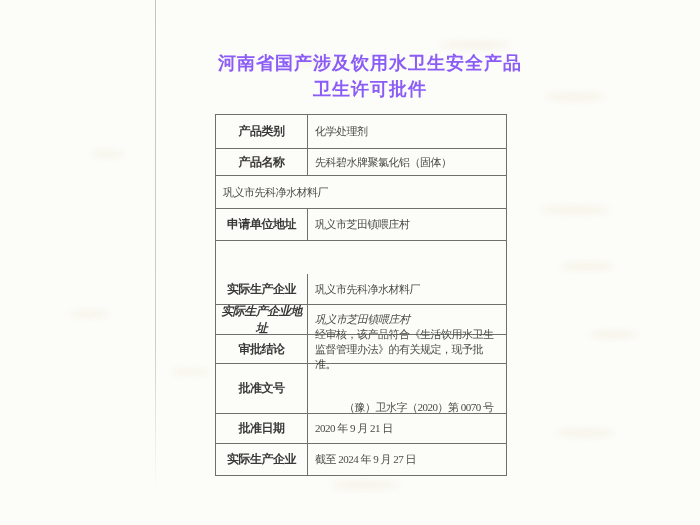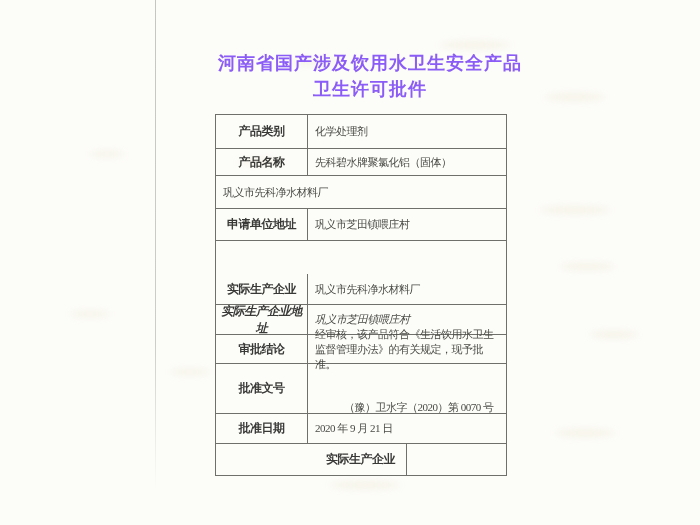--- a/index.html
+++ b/index.html
@@ -153,16 +153,17 @@
       <div class="t-row">
     <div class="cell-label">批准文号</div>
     <div class="cell-value">（豫）卫水字（2020）第 0070 号</div>
   </div>
       <div class="t-row">
     <div class="cell-label">批准日期</div>
     <div class="cell-value">2020 年 9 月 21 日</div>
   </div>
       <div class="t-row">
     <div class="cell-label">实际生产企业</div>
+    <div class="cell-value">截至 2024 年 9 月 27 日</div>
   </div>
     </div>
 
 </div>
 
 </body></html>

